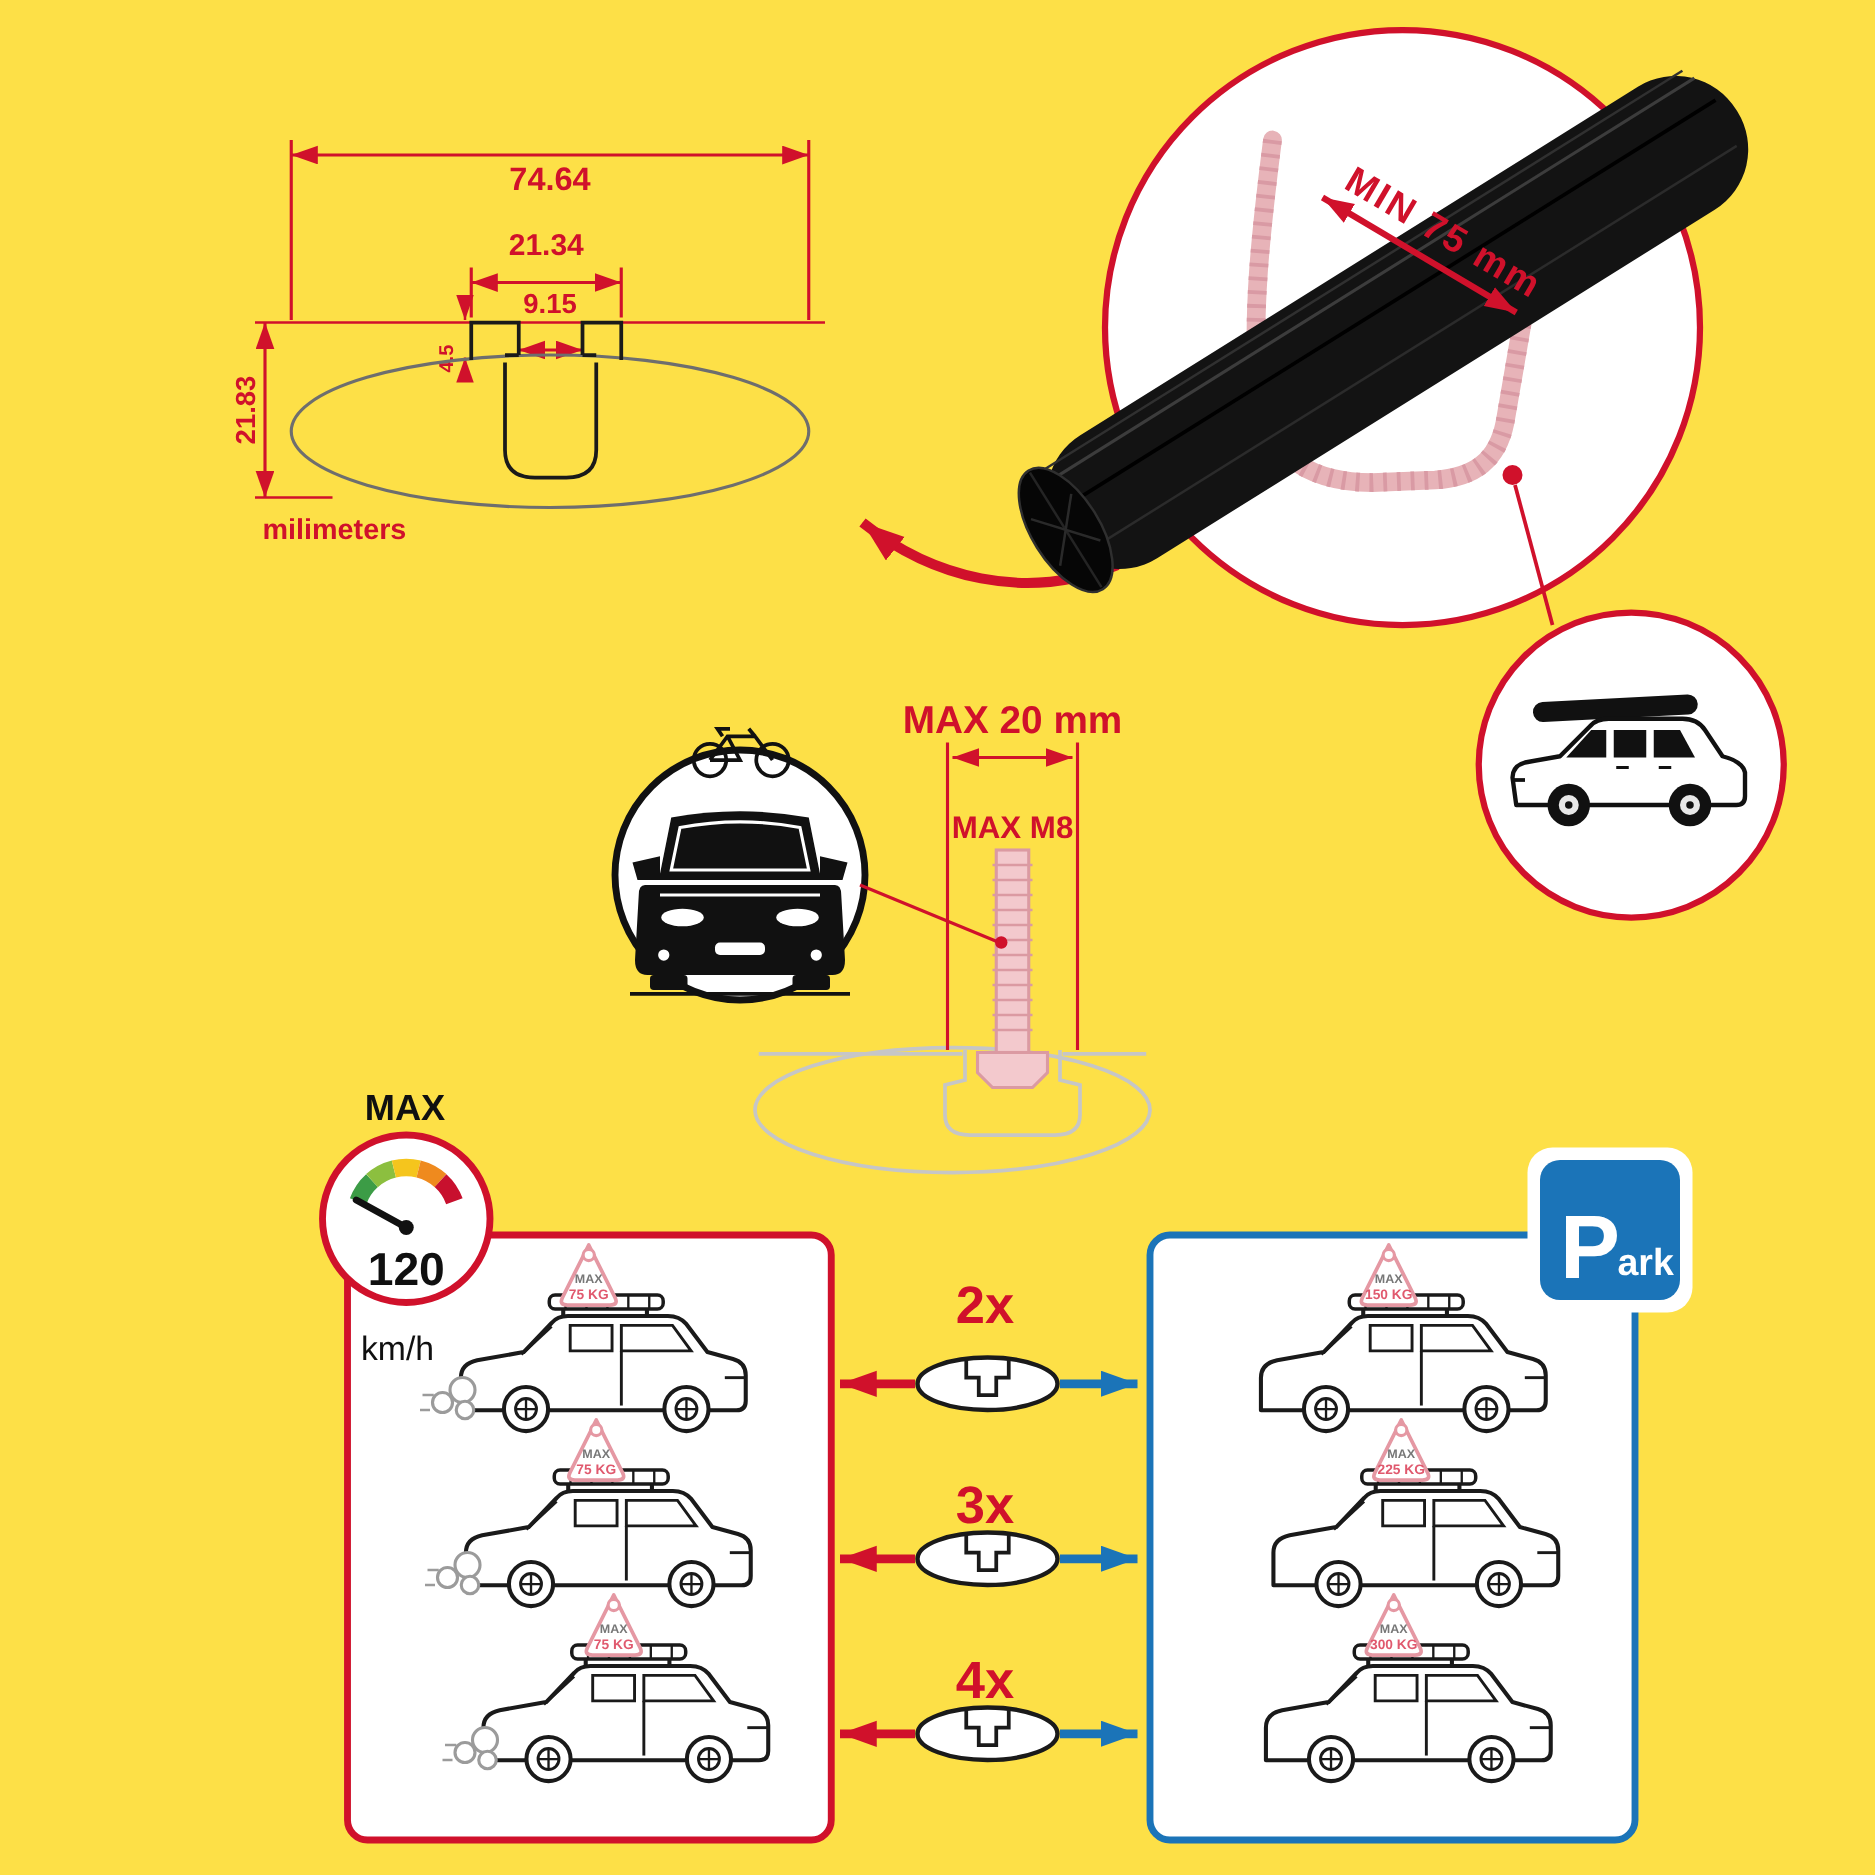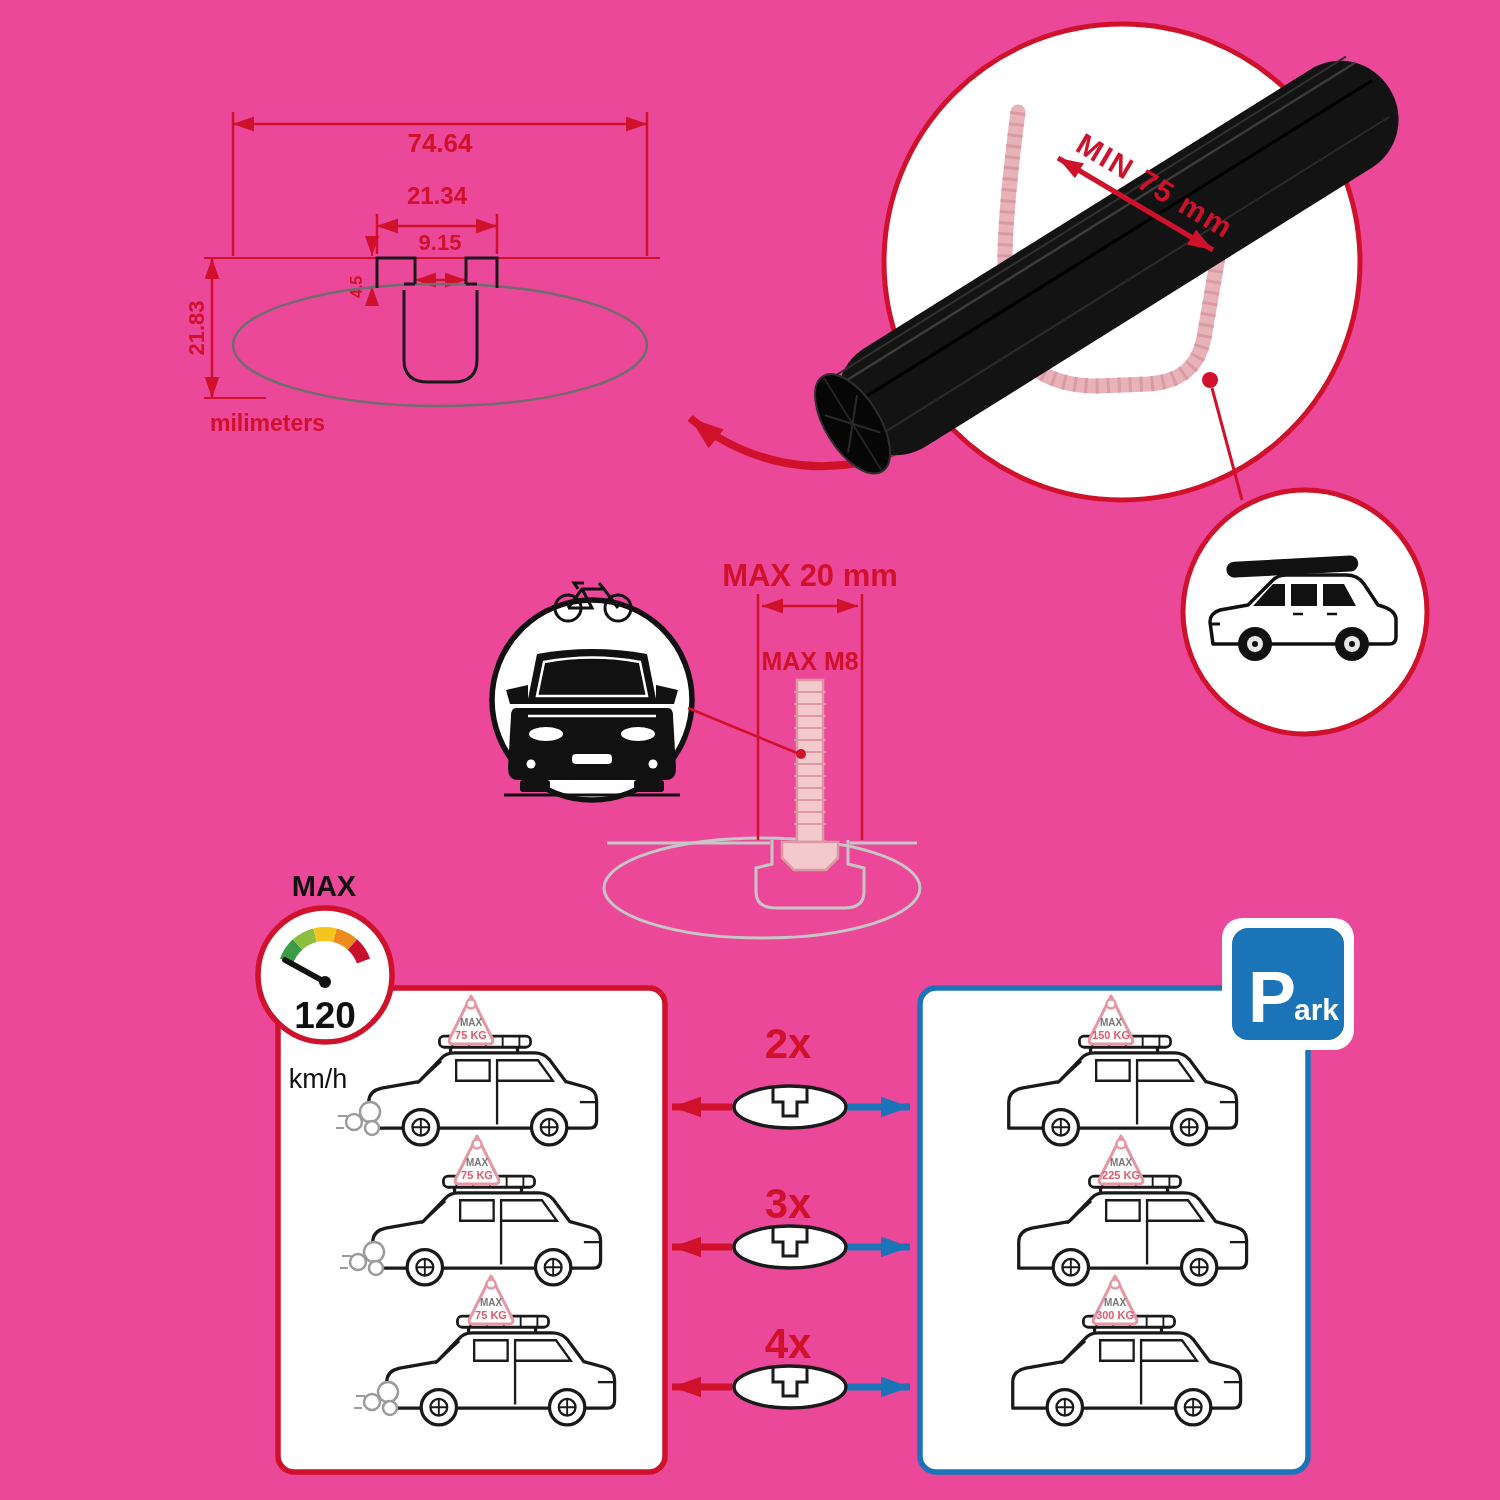--- a/index.html
+++ b/index.html
@@ -1,16 +1,16 @@
 <!DOCTYPE html>
 <html><head>
 <meta charset="utf-8">
 <style>
   html,body{margin:0;padding:0;background:#ffffff;}
-  .canvas{position:relative;width:1500px;height:1500px;background:#ec4899;overflow:hidden;}
+  .canvas{position:relative;width:1500px;height:1500px;background:#fde047;overflow:hidden;}
   svg{display:block;}
   text{font-family:"Liberation Sans","DejaVu Sans",sans-serif;}
   .dim{fill:#D0112B;font-weight:bold;}
   .blk{fill:#101010;}
 </style>
 </head>
 <body>
 
 <div class="canvas">
 <svg width="1500" height="1500" viewBox="0 0 1500 1500" xmlns="http://www.w3.org/2000/svg">

